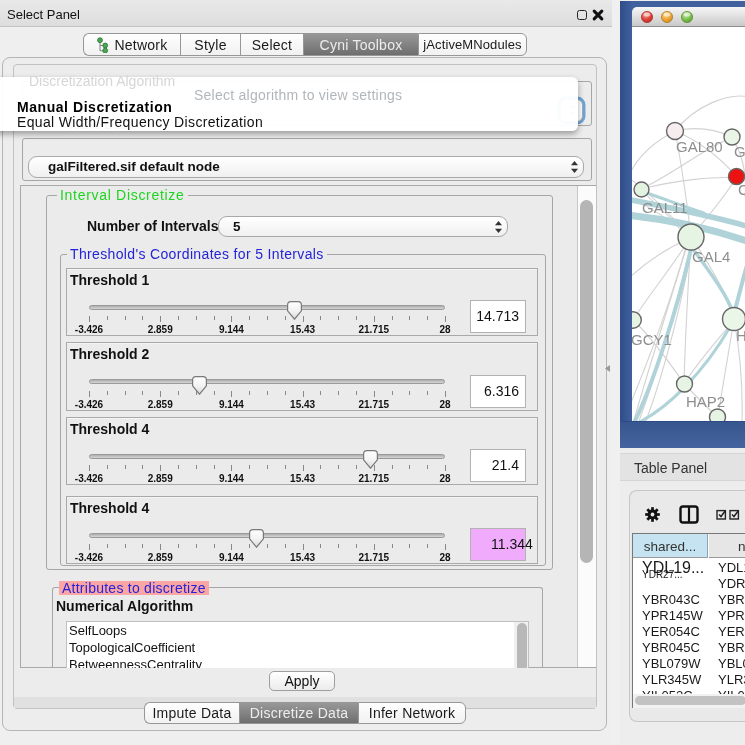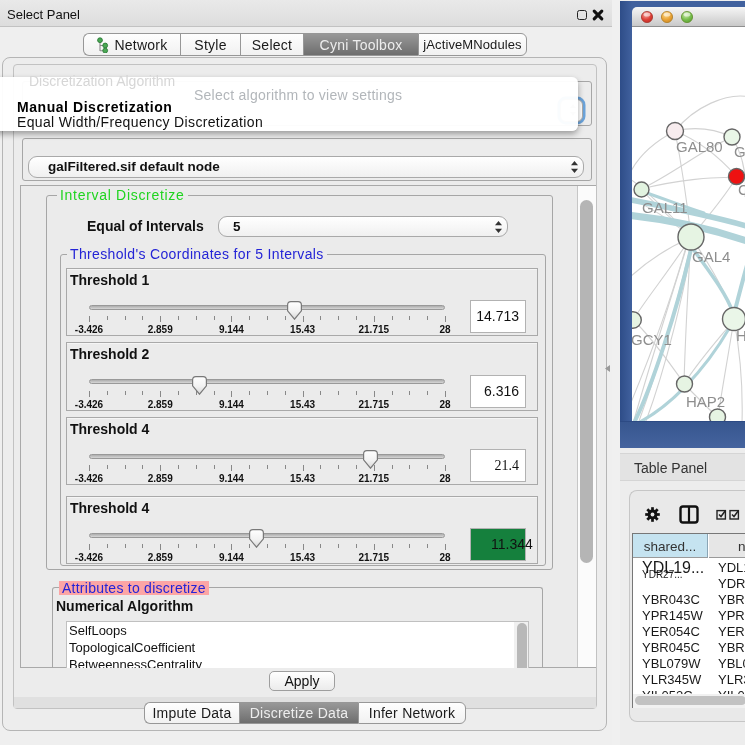--- a/index.html
+++ b/index.html
@@ -63,21 +63,21 @@
 <div class="abs" style="left:17px;top:99px;font-size:14px;font-weight:bold;color:#000;letter-spacing:0.55px;">Manual Discretization</div>
 <div class="abs" style="left:17px;top:113.8px;font-size:14px;color:#111;letter-spacing:0.35px;">Equal Width/Frequency Discretization</div>
 
 <div class="abs" style="left:20px;top:185px;width:576px;height:483px;background:#ebebeb;border:1px solid #a9a9a9;"></div>
 <div class="abs" style="left:577px;top:186px;width:19px;height:481px;background:#fbfbfb;border-left:1px solid #c6c6c6;"></div>
 <div class="abs" style="left:580px;top:200px;width:13px;height:363px;background:#b5b5b5;border-radius:6.5px;"></div>
 
 <div class="grp" style="left:46px;top:195px;width:507px;height:375px;"></div>
 <div class="grptitle" style="left:57px;top:188px;color:#1fd41f;background:#ebebeb;letter-spacing:0.7px;">Interval Discretize</div>
 
-<div class="abs" style="left:87px;top:217.5px;font-size:14px;font-weight:bold;color:#111;">Equal of Intervals</div>
+<div class="abs" style="left:87px;top:217.5px;font-size:14px;font-weight:bold;color:#111;">Number of Intervals</div>
 <div class="abs combo" style="left:218px;top:216px;width:290px;height:21px;"><span style="padding-left:14px;">5</span>
   <svg class="arr" width="9" height="14" viewBox="0 0 9 14">
       <path d="M4.5 1 L8 5.3 L1 5.3 Z" fill="#333"></path>
       <path d="M4.5 13 L8 8.7 L1 8.7 Z" fill="#333"></path>
     </svg>
 </div>
 
 <div class="grp" style="left:60px;top:253.5px;width:486px;height:312.5px;"></div>
 <div class="grptitle" style="left:67px;top:246.5px;color:#2424d6;background:#ebebeb;letter-spacing:0.35px;">Threshold's Coordinates for 5 Intervals</div>
 
@@ -196,21 +196,21 @@
 <svg class="abs" style="left:361.7px;top:450.0px;" width="17" height="19" viewBox="0 0 17 19">
     <defs>
       <linearGradient id="th3" x1="0" y1="0" x2="0" y2="1">
         <stop offset="0" stop-color="#ffffff"></stop>
         <stop offset="0.55" stop-color="#f2f2f2"></stop>
         <stop offset="1" stop-color="#d8d8d8"></stop>
       </linearGradient>
     </defs>
     <path d="M1.6 4 Q1.6 0.7 4.9 0.7 L12.1 0.7 Q15.4 0.7 15.4 4 L15.4 9.8 L8.5 18.2 L1.6 9.8 Z" fill="url(#th3)" stroke="#787878" stroke-width="1.2"></path>
   </svg>
-<div class="abs" style="left:470px;top:449.0px;width:56px;height:33px;background:#fff;border:1px solid #b2b2b2;font-size:14px;color:#111;text-align:right;line-height:31px;padding-right:6px;font-family:Liberation Serif, serif;">21.4</div>
+<div class="abs" style="left:470px;top:449.0px;width:56px;height:33px;background:#fff;border:1px solid #b2b2b2;font-size:14px;color:#111;text-align:right;line-height:31px;padding-right:6px;">21.4</div>
 <div class="abs tpanel" style="left:66px;top:495.5px;width:472px;height:68.5px;"></div>
 <div class="abs" style="left:70px;top:499.7px;font-size:14px;font-weight:bold;color:#111;">Threshold 4</div>
 <div class="abs" style="left:89px;top:532.5px;width:356px;height:5px;border-radius:3px;background:linear-gradient(#adadad,#d6d6d6);border:1px solid #999;"></div>
 <div class="abs" style="left:89.0px;top:544.0px;width:1px;height:6px;background:#888;"></div>
 <div class="abs" style="left:106.8px;top:544.0px;width:1px;height:4px;background:#888;"></div>
 <div class="abs" style="left:124.6px;top:544.0px;width:1px;height:4px;background:#888;"></div>
 <div class="abs" style="left:142.4px;top:544.0px;width:1px;height:4px;background:#888;"></div>
 <div class="abs" style="left:160.2px;top:544.0px;width:1px;height:6px;background:#888;"></div>
 <div class="abs" style="left:178.0px;top:544.0px;width:1px;height:4px;background:#888;"></div>
 <div class="abs" style="left:195.8px;top:544.0px;width:1px;height:4px;background:#888;"></div>
@@ -237,21 +237,21 @@
 <svg class="abs" style="left:247.8px;top:529.0px;" width="17" height="19" viewBox="0 0 17 19">
     <defs>
       <linearGradient id="th4" x1="0" y1="0" x2="0" y2="1">
         <stop offset="0" stop-color="#ffffff"></stop>
         <stop offset="0.55" stop-color="#f2f2f2"></stop>
         <stop offset="1" stop-color="#d8d8d8"></stop>
       </linearGradient>
     </defs>
     <path d="M1.6 4 Q1.6 0.7 4.9 0.7 L12.1 0.7 Q15.4 0.7 15.4 4 L15.4 9.8 L8.5 18.2 L1.6 9.8 Z" fill="url(#th4)" stroke="#787878" stroke-width="1.2"></path>
   </svg>
-<div class="abs" style="left:470px;top:528.0px;width:56px;height:33px;background:#15803d;border:1px solid #b2b2b2;font-size:14px;color:#111;text-align:right;line-height:31px;padding-right:6px;padding-left:20px;">11.344</div>
+<div class="abs" style="left:470px;top:528.0px;width:56px;height:33px;background:#f0abfc;border:1px solid #b2b2b2;font-size:14px;color:#111;text-align:right;line-height:31px;padding-right:6px;padding-left:20px;">11.344</div>
 
 <div class="abs" style="left:52px;top:587px;width:491px;height:81px;border:1px solid #a6a6a6;border-bottom:none;border-radius:3px 3px 0 0;"></div>
 <div class="grptitle" style="left:59px;top:580.5px;color:#2424d6;background:#fca5a5;letter-spacing:0.25px;">Attributes to discretize</div>
 <div class="abs" style="left:56px;top:598px;font-size:14px;font-weight:bold;color:#111;">Numerical Algorithm</div>
 <div class="abs" style="left:66px;top:621px;width:463px;height:47px;background:#fff;border:1px solid #c0c0c0;border-bottom:none;overflow:hidden;">
   <div style="padding:1px 0 0 2px;font-size:13px;line-height:16.8px;color:#111;">SelfLoops<br>TopologicalCoefficient<br>BetweennessCentrality</div>
   <div style="position:absolute;right:0px;top:0;width:14px;height:60px;background:#f0f0f0;"></div>
   <div style="position:absolute;right:1px;top:1px;width:10px;height:60px;background:#b8b8b8;border-radius:5px;"></div>
 </div>
 

